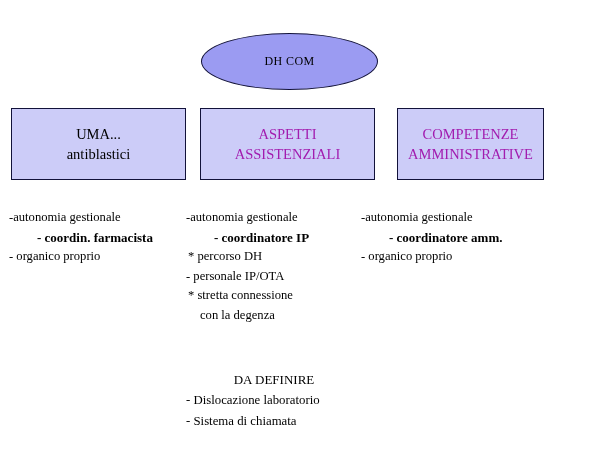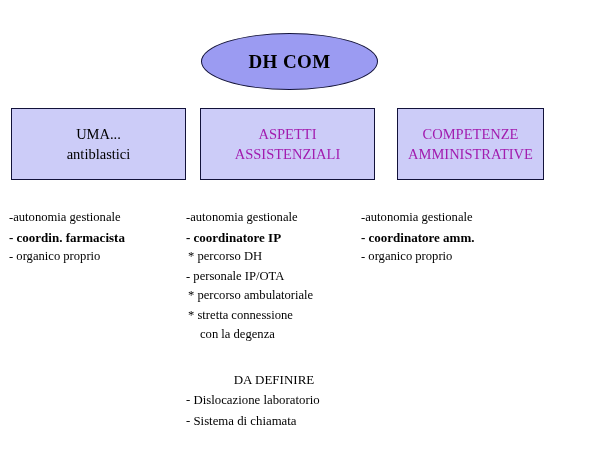--- a/index.html
+++ b/index.html
@@ -31,22 +31,22 @@
     height: 57px;
     background: #9b9bf2;
     border: 1.4px solid #13133a;
     border-radius: 50%;
     display: flex;
     align-items: center;
     justify-content: center;
     box-sizing: border-box;
   }
   .ellipse-node .node-title {
-    font-weight: bold;
-    font-size: 19px;
+    font-weight: normal;
+    font-size: 12px;
     letter-spacing: 0.4px;
     color: #000000;
     white-space: nowrap;
   }
 
   
   .box-node {
     position: absolute;
     top: 108px;
     height: 72px;
@@ -79,21 +79,21 @@
   #col-uma  { left: 9px;   width: 180px; }
   #col-asp  { left: 186px; width: 180px; }
   #col-comp { left: 361px; width: 190px; }
 
   .detail-line {
     font-size: 12.6px;
     line-height: 19.5px;
     white-space: nowrap;
     color: #000000;
   }
-  .detail-line.bold { font-weight: bold; font-size: 13px; }
+  .detail-line.bold { font-weight: bold; font-size: 13px; margin-left: 28px; }
   .detail-line.indent { padding-left: 14px; }
   .detail-line.star { padding-left: 2px; }
 
   
   #bottom-block {
     position: absolute;
     left: 186px;
     top: 370px;
     width: 200px;
   }
@@ -138,21 +138,20 @@
     <div class="detail-line">-autonomia gestionale</div>
     <div class="detail-line bold">-  coordin.  farmacista</div>
     <div class="detail-line">- organico proprio</div>
   </div>
 
   <div class="detail-col" id="col-asp">
     <div class="detail-line">-autonomia gestionale</div>
     <div class="detail-line bold">- coordinatore IP</div>
     <div class="detail-line star">*  percorso DH</div>
     <div class="detail-line">- personale IP/OTA</div>
-    <div class="detail-line star">*  percorso ambulatoriale</div>
     <div class="detail-line star">* stretta connessione</div>
     <div class="detail-line indent">con la degenza</div>
   </div>
 
   <div class="detail-col" id="col-comp">
     <div class="detail-line">-autonomia gestionale</div>
     <div class="detail-line bold">-  coordinatore amm.</div>
     <div class="detail-line">- organico proprio</div>
   </div>
 

